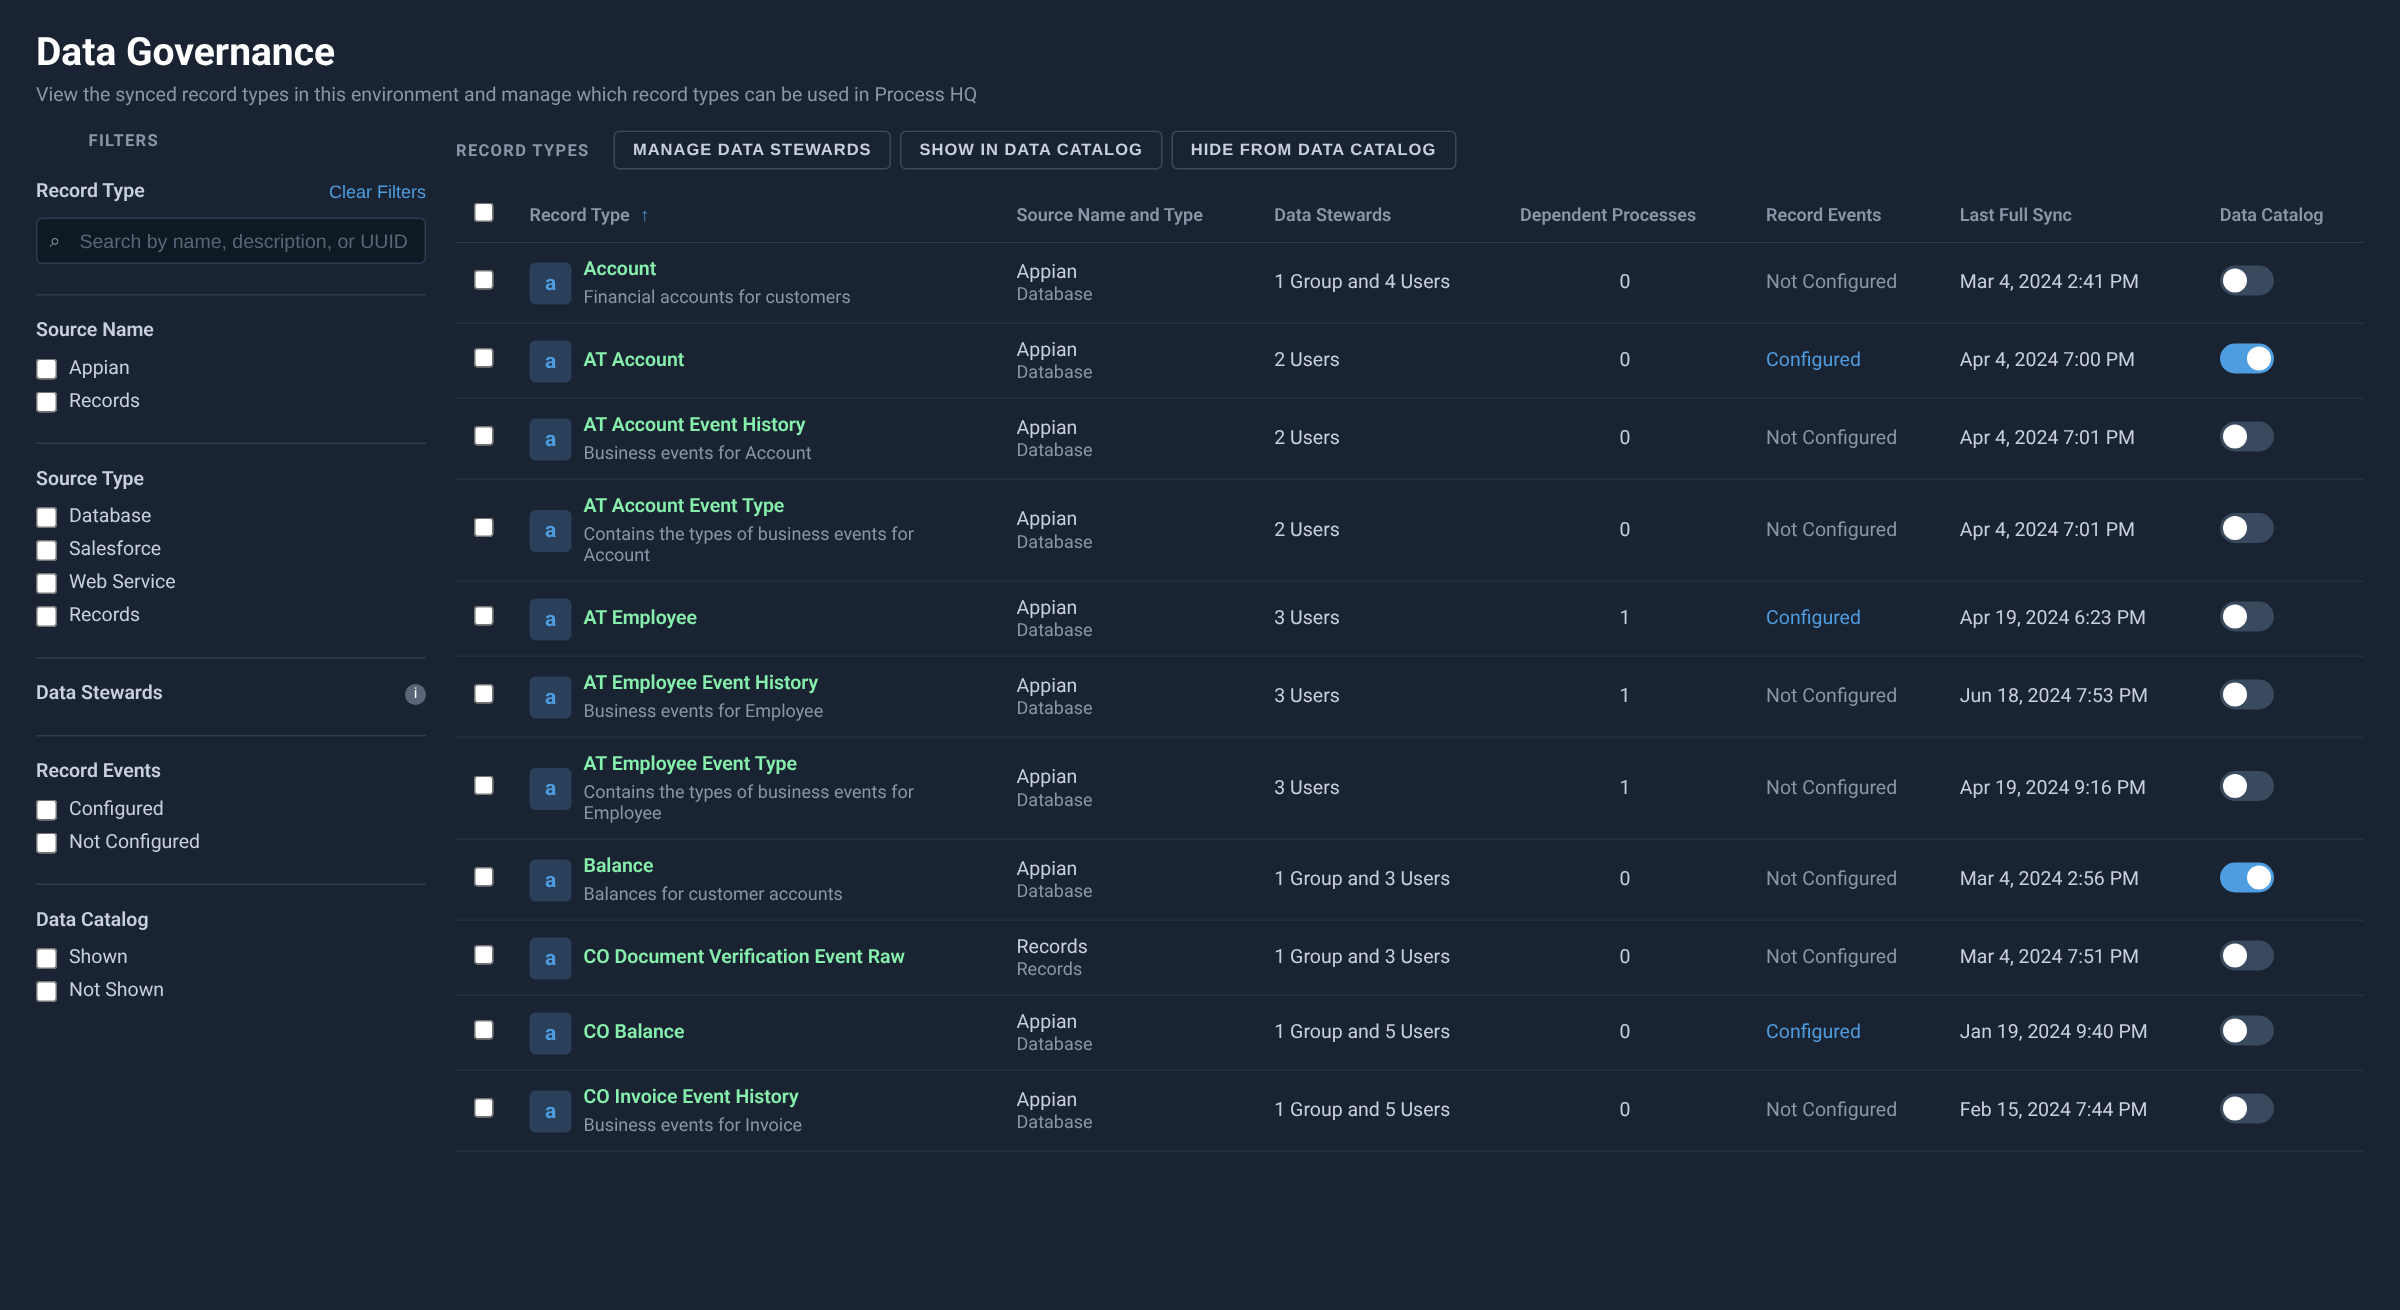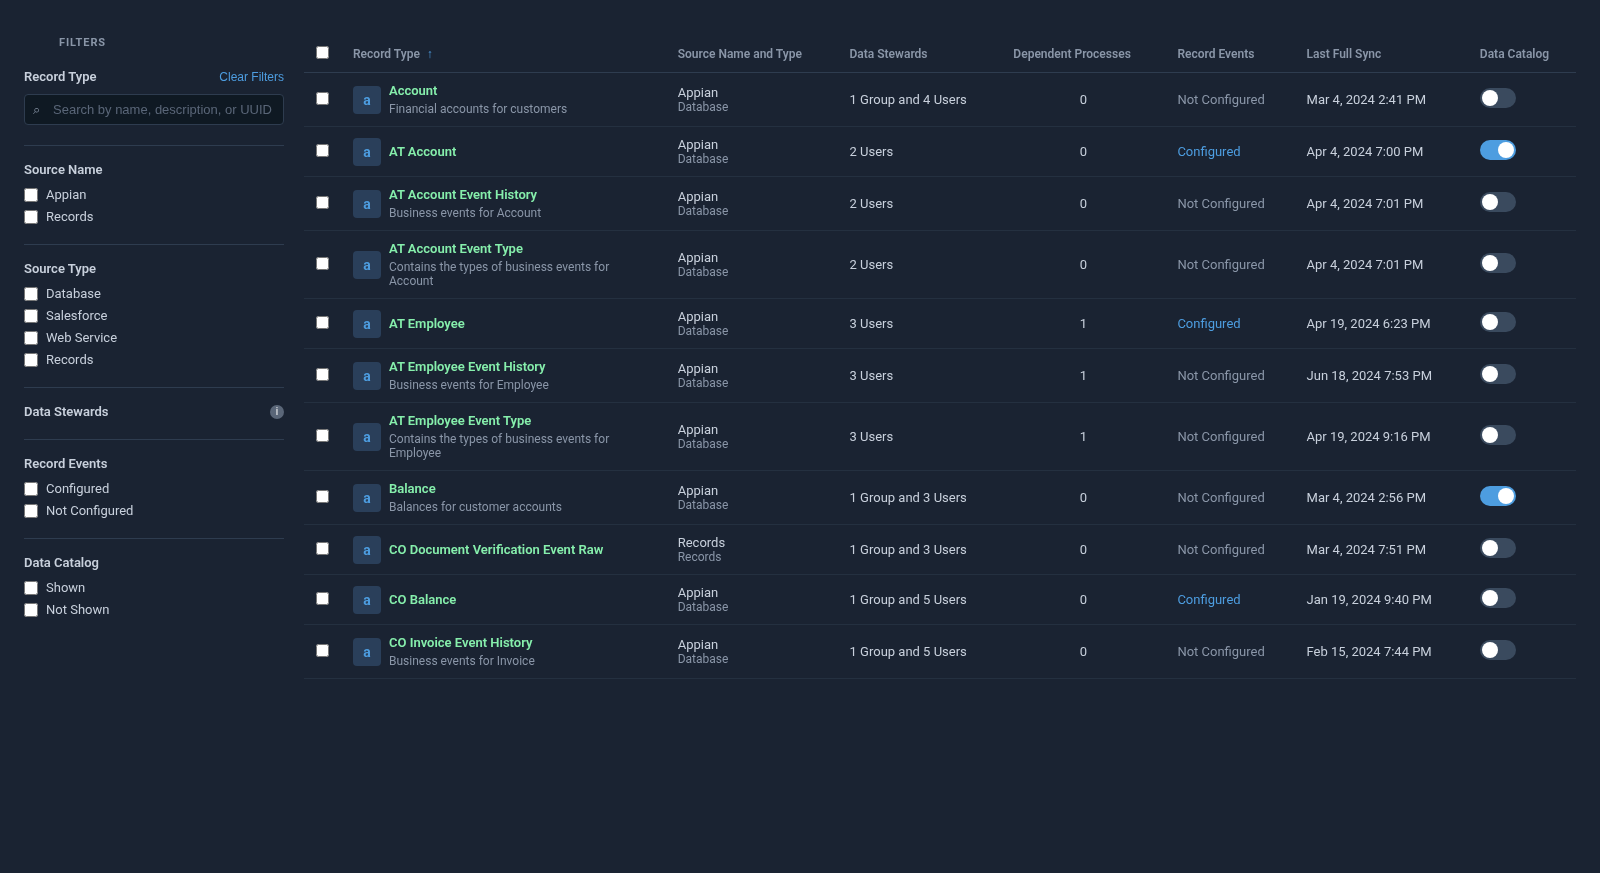--- a/index.html
+++ b/index.html
@@ -310,20 +310,22 @@
     .sidebar::-webkit-scrollbar { width: 4px; }
     .sidebar::-webkit-scrollbar-track { background: #1a2332; }
     .sidebar::-webkit-scrollbar-thumb { background: #2e3c4f; border-radius: 3px; }
   </style>
 </head>
 <body>
 
 <div class="page-container">
 
   <div class="page-header">
+    <h1 class="page-title">Data Governance</h1>
+    <p class="page-subtitle">View the synced record types in this environment and manage which record types can be used in Process HQ</p>
   </div>
 
   <div class="content-area">
 
     <div class="sidebar">
       <div class="filter-group">
         <p class="sidebar-section-title">FILTERS</p>
       </div>
 
       <div class="filter-group">
@@ -413,20 +415,28 @@
           <label class="checkbox-label" for="dc-shown">Shown</label>
         </div>
         <div class="checkbox-item">
           <input type="checkbox" id="dc-notshown" style="">
           <label class="checkbox-label" for="dc-notshown">Not Shown</label>
         </div>
       </div>
     </div>
 
     <div class="main-content">
+      <div class="section-header">
+        <span class="section-title">RECORD TYPES</span>
+        <div class="action-buttons">
+          <button class="action-btn">MANAGE DATA STEWARDS</button>
+          <button class="action-btn">SHOW IN DATA CATALOG</button>
+          <button class="action-btn">HIDE FROM DATA CATALOG</button>
+        </div>
+      </div>
 
       <div class="table-wrap">
         <table>
           <thead>
             <tr>
               <th class="checkbox-cell">
                 <input type="checkbox" style="">
               </th>
               <th class="sortable">
                 <span>Record Type</span>

